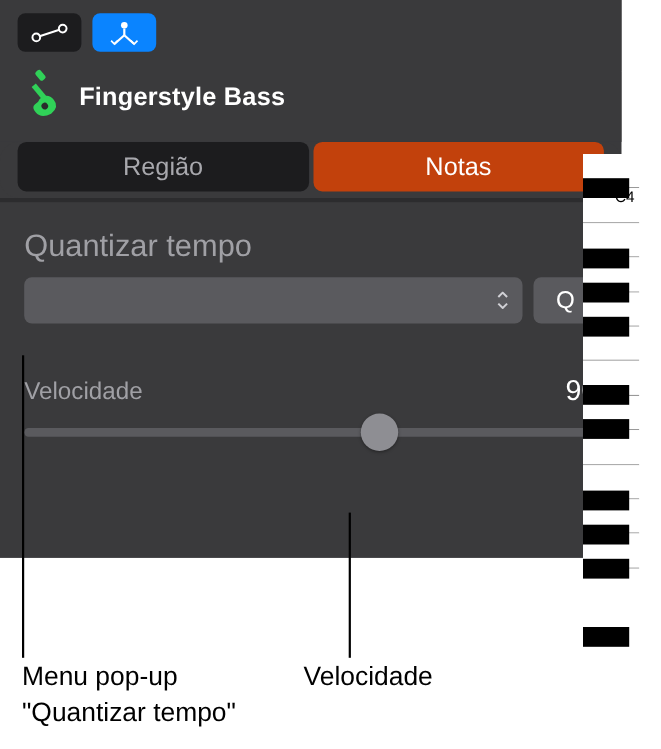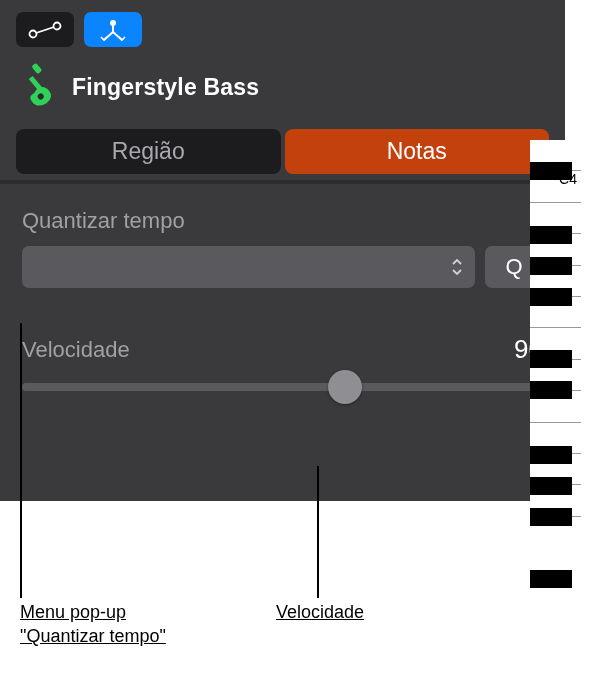--- a/index.html
+++ b/index.html
@@ -94,21 +94,21 @@
     .divider {
       height: 4px;
       background: #2c2c2e;
     }
     .content {
       background: #3a3a3c;
       padding: 24px 22px 110px 22px;
     }
     .section-label {
       color: #a0a0a5;
-      font-size: 22px;
+      font-size: 28px;
       margin-bottom: 12px;
     }
     .quantize-row {
       display: flex;
       gap: 10px;
       align-items: center;
       margin-bottom: 46px;
     }
     .dropdown {
       flex: 1;
@@ -207,24 +207,23 @@
       color: #000;
       font-weight: 500;
     }
     .callout-line {
       position: absolute;
       background: #000;
       width: 2px;
     }
     .callout-text {
       position: absolute;
-      font-size: 18px;
+      font-size: 24px;
       color: #000;
       line-height: 1.35;
-      text-decoration: underline;
     }
   </style>
 </head>
 <body>
 
 <div class="panel">
   <div class="toolbar">
     <div class="toolbar-btn btn-dark">
       <svg width="34" height="18" viewBox="0 0 34 18">
         <circle cx="5" cy="13" r="3.5" fill="none" stroke="#fff" stroke-width="1.8"></circle>

